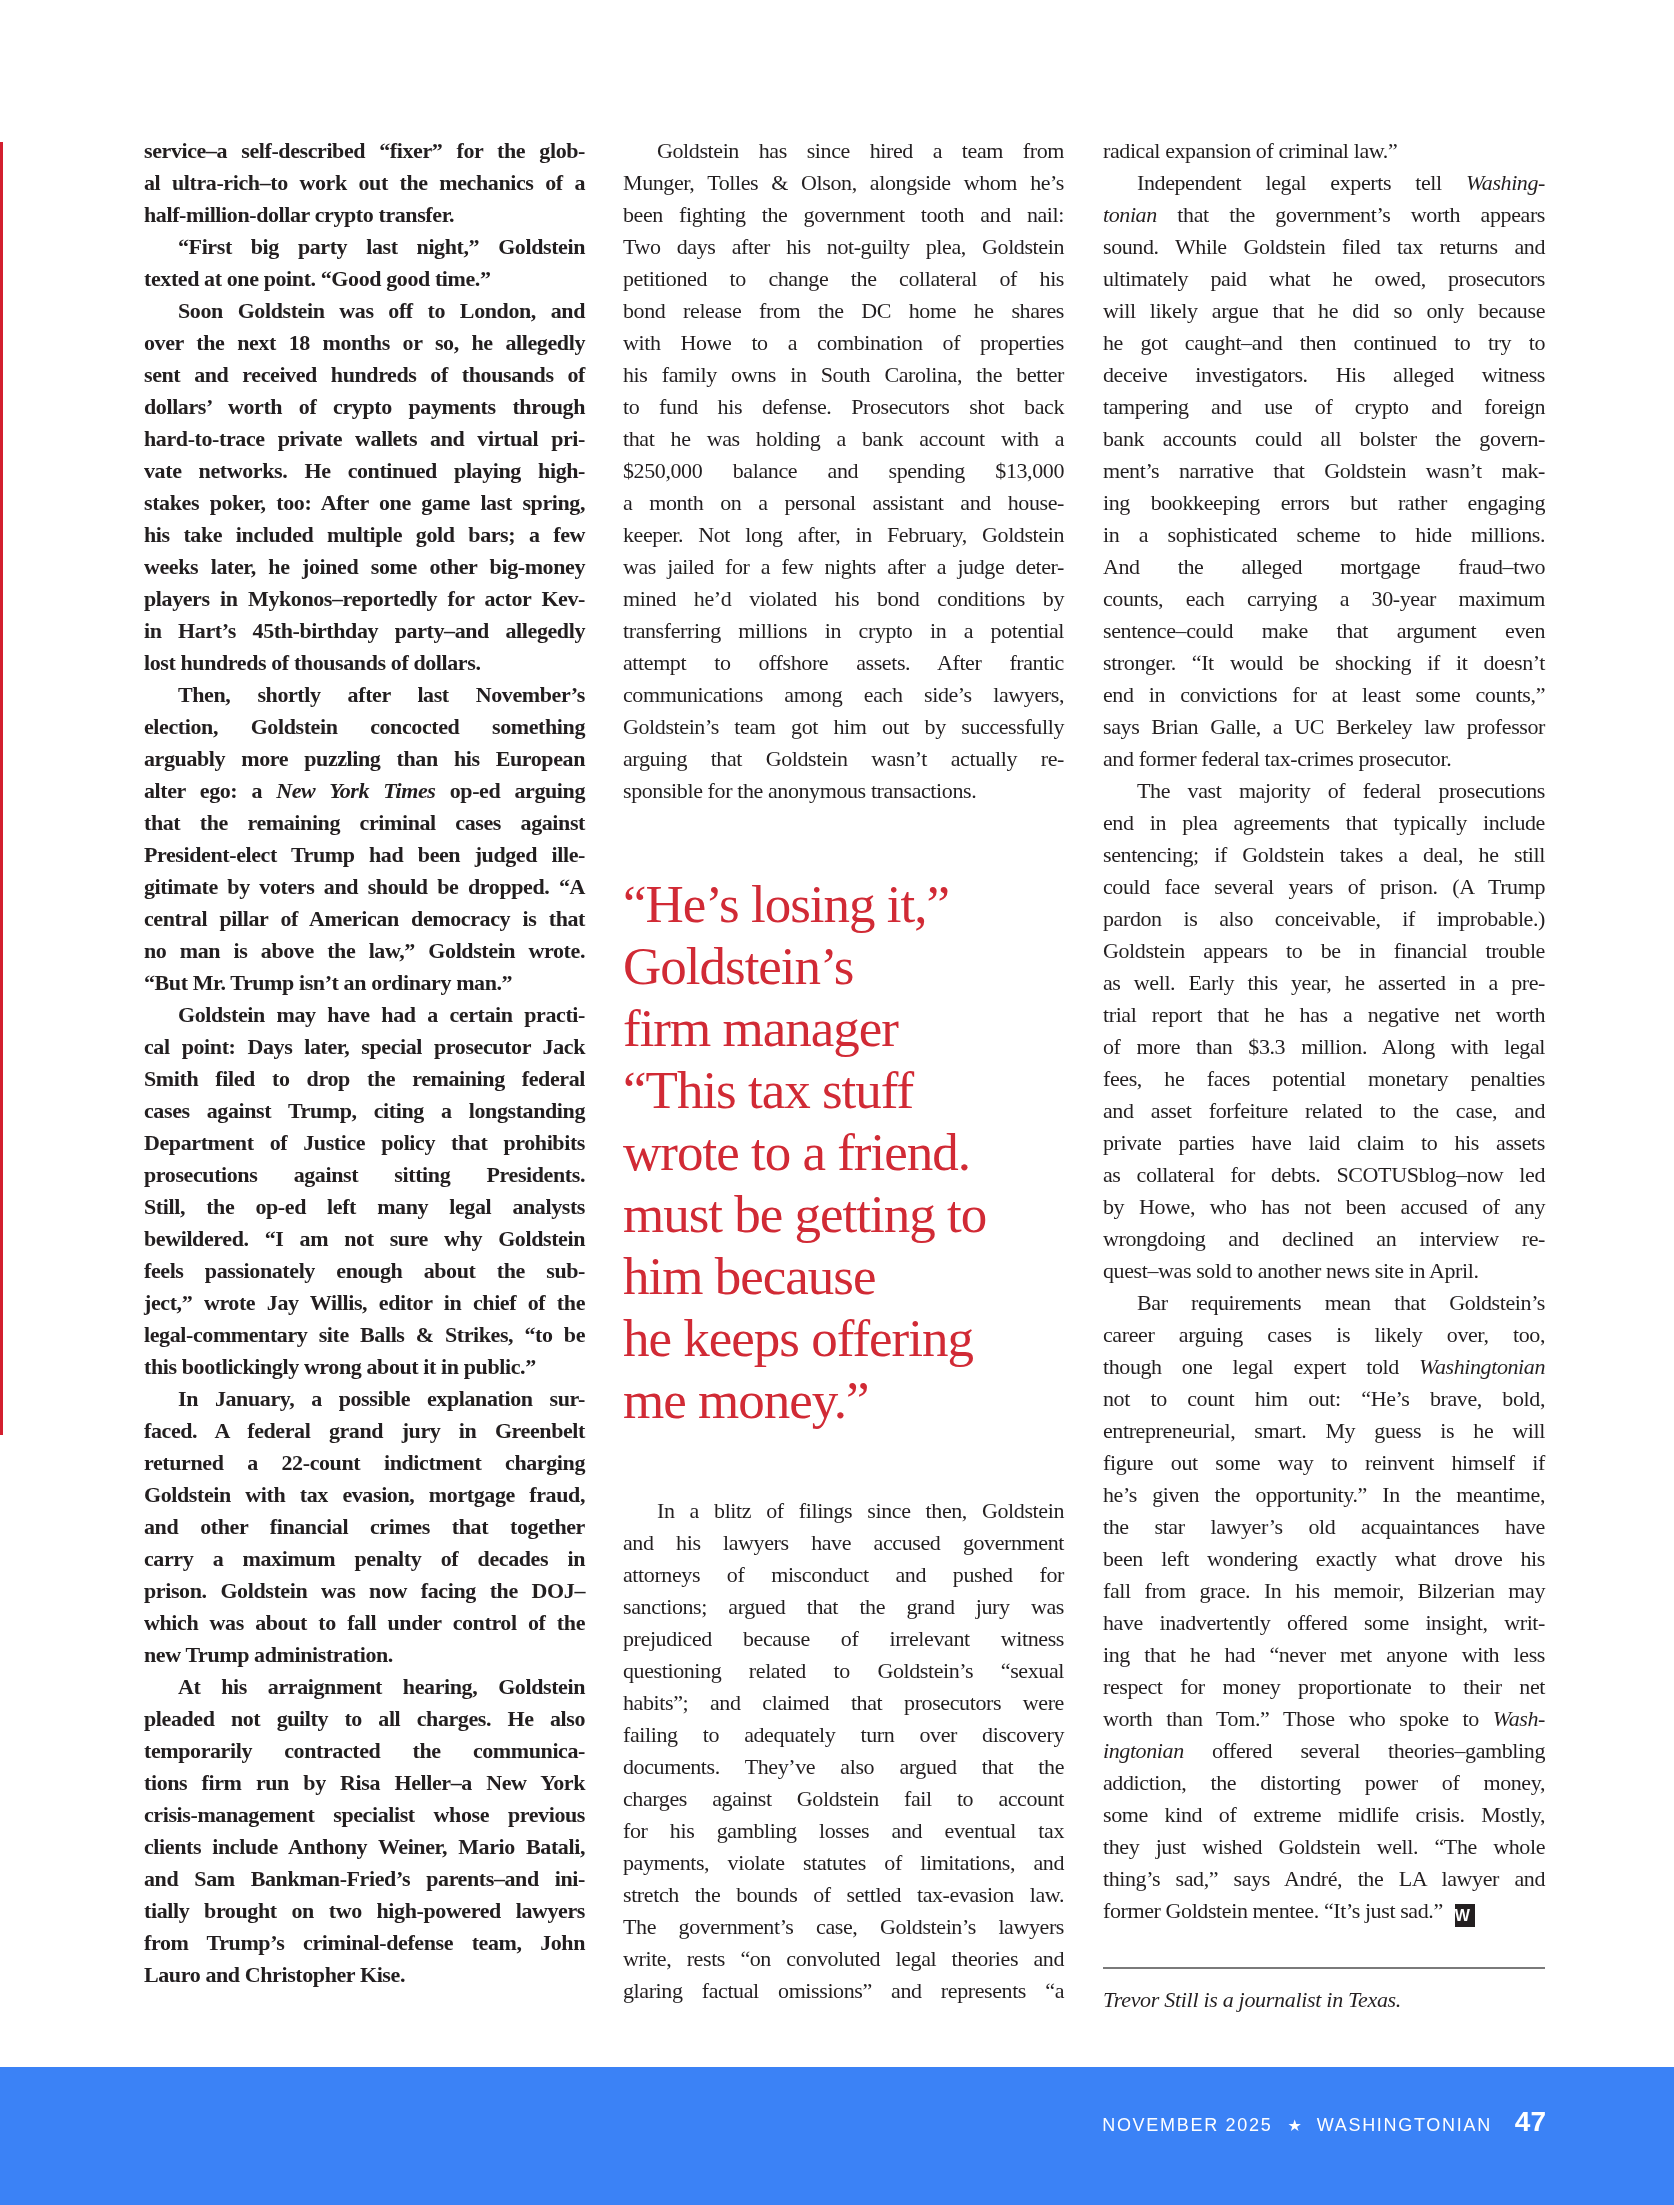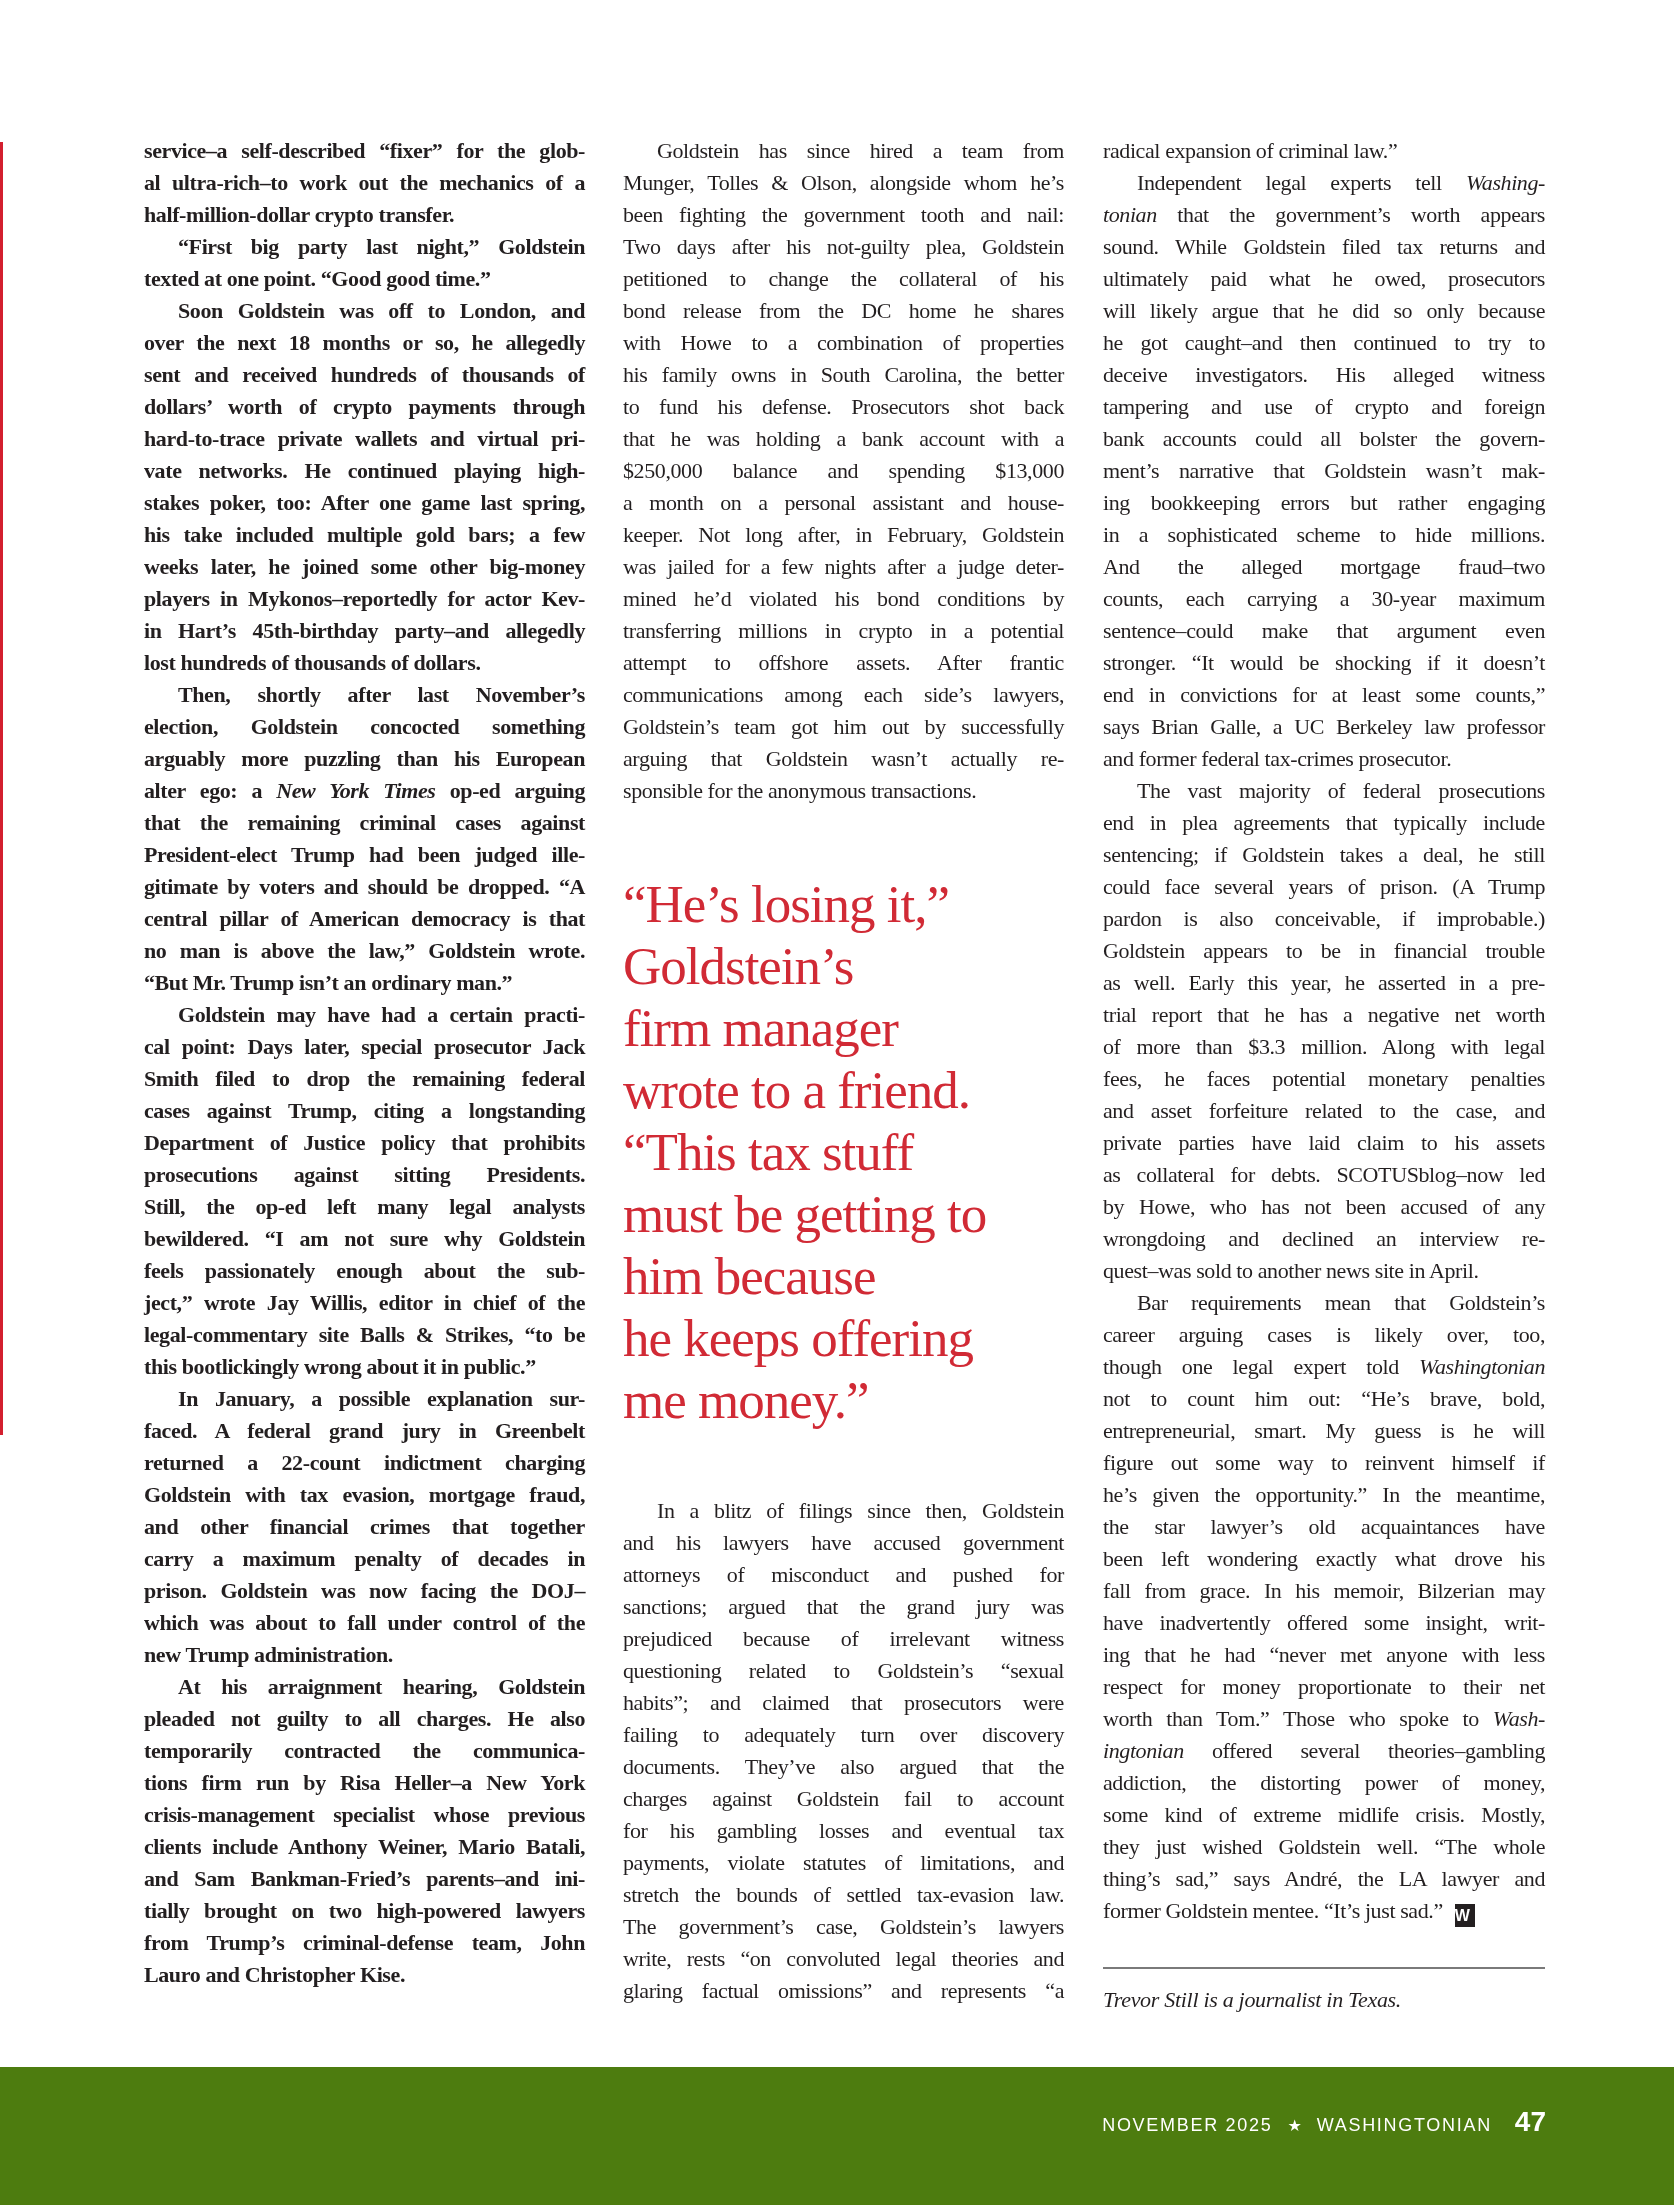--- a/index.html
+++ b/index.html
@@ -18,21 +18,21 @@
   .pull-quote { position: absolute; left: 623px; width: 441px; top: 873px;
                 text-align: left; color: #d12a35; font-family: "Liberation Serif", "DejaVu Serif", serif;
                 font-size: 53px; line-height: 62px; letter-spacing: -1px; }
   .pull-quote div { white-space: nowrap; }
   .col2-lower { top: 1495px; }
   .end-mark { display: inline-block; width: 20px; height: 23px; background: #231f20; color: #ffffff;
               font-family: "Liberation Sans", "DejaVu Sans", sans-serif; font-weight: bold; font-size: 16px;
               line-height: 23px; text-align: center; vertical-align: -2.7px; margin-left: 12px; letter-spacing: 0; }
   .rule { position: absolute; left: 1103px; width: 442px; top: 1967px; height: 2px; background: #7a7a7a; }
   .bio { position: absolute; left: 1103px; top: 1984px; font-size: 22px; line-height: 32px; font-style: italic; white-space: nowrap; letter-spacing: -0.3px; }
-  .footer { position: absolute; left: 0; top: 2067px; width: 1675px; height: 138px; background: #4d7c0f; }
+  .footer { position: absolute; left: 0; top: 2067px; width: 1675px; height: 138px; background: #3b82f6; }
   .footer-text { position: absolute; right: 129px; top: 39px; color: #ffffff; font-family: "Liberation Sans", "DejaVu Sans", sans-serif;
                  display: flex; align-items: baseline; white-space: nowrap; }
   .footer-text .meta { font-size: 18px; letter-spacing: 1.7px; }
   .footer-text .star { font-size: 16px; margin: 0 15px; }
   .footer-text .page { font-size: 28px; font-weight: bold; margin-left: 23px; }
 </style>
 </head>
 <body>
 
 <div class="red-bar"></div>
@@ -118,22 +118,22 @@
     <div class="line"><span>communications among each side’s lawyers,</span></div>
     <div class="line"><span>Goldstein’s team got him out by successfully</span></div>
     <div class="line"><span>arguing that Goldstein wasn’t actually re-</span></div>
     <div class="line last"><span>sponsible for the anonymous transactions.</span></div>
   </div>
 
 <div class="pull-quote">
     <div>“He’s losing it,”</div>
     <div>Goldstein’s</div>
     <div>firm manager</div>
+    <div>“This tax stuff</div>
     <div>wrote to a friend.</div>
-    <div>“This tax stuff</div>
     <div>must be getting to</div>
     <div>him because</div>
     <div>he keeps offering</div>
     <div>me money.”</div>
   </div>
 
 <div class="col col2 col2-lower">
     <div class="line indent"><span>In a blitz of filings since then, Goldstein</span></div>
     <div class="line"><span>and his lawyers have accused government</span></div>
     <div class="line"><span>attorneys of misconduct and pushed for</span></div>

